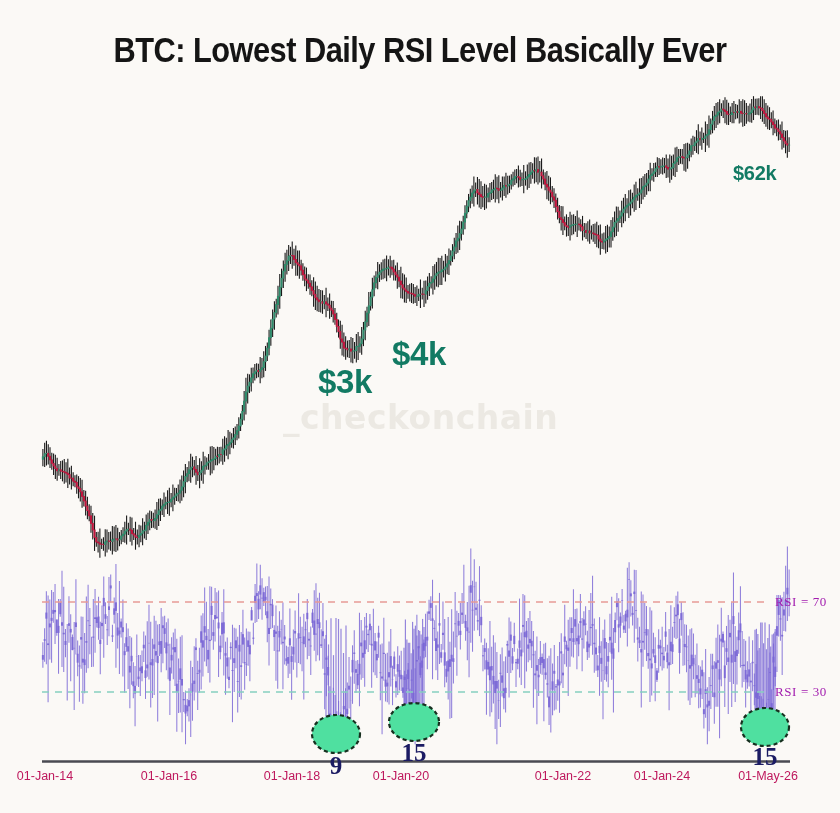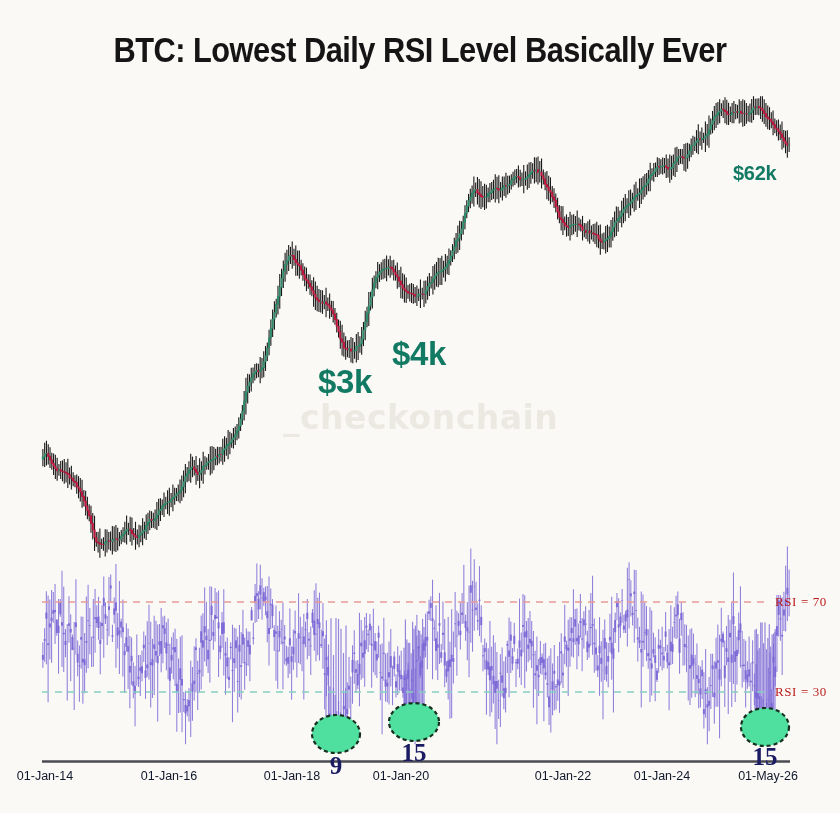--- a/index.html
+++ b/index.html
@@ -49,32 +49,32 @@
     letter-spacing:-0.3px;
   }
   .lbl-62k{left:733px;top:162px;font-size:20px;}
   .lbl-4k{left:392px;top:335px;}
   .lbl-3k{left:318px;top:363px;}
 
   .rsi-band-label{
     position:absolute;
     font-family:"Liberation Serif", serif;
     font-size:13px;
-    color:#b91c1c;
+    color:#a21caf;
     letter-spacing:0.6px;
     white-space:nowrap;
   }
   .rsi70-label{left:775px;top:594px;}
   .rsi30-label{left:775px;top:684px;text-align:center;}
 
   .tick-label{
     position:absolute;
     font-family:"Liberation Sans", sans-serif;
     font-size:12.5px;
-    color:#0f172a;
+    color:#be185d;
     transform:translateX(-50%);
     white-space:nowrap;
     top:769px;
   }
 
   .count-label{
     position:absolute;
     font-family:"Liberation Serif", serif;
     font-weight:bold;
     font-size:25px;

